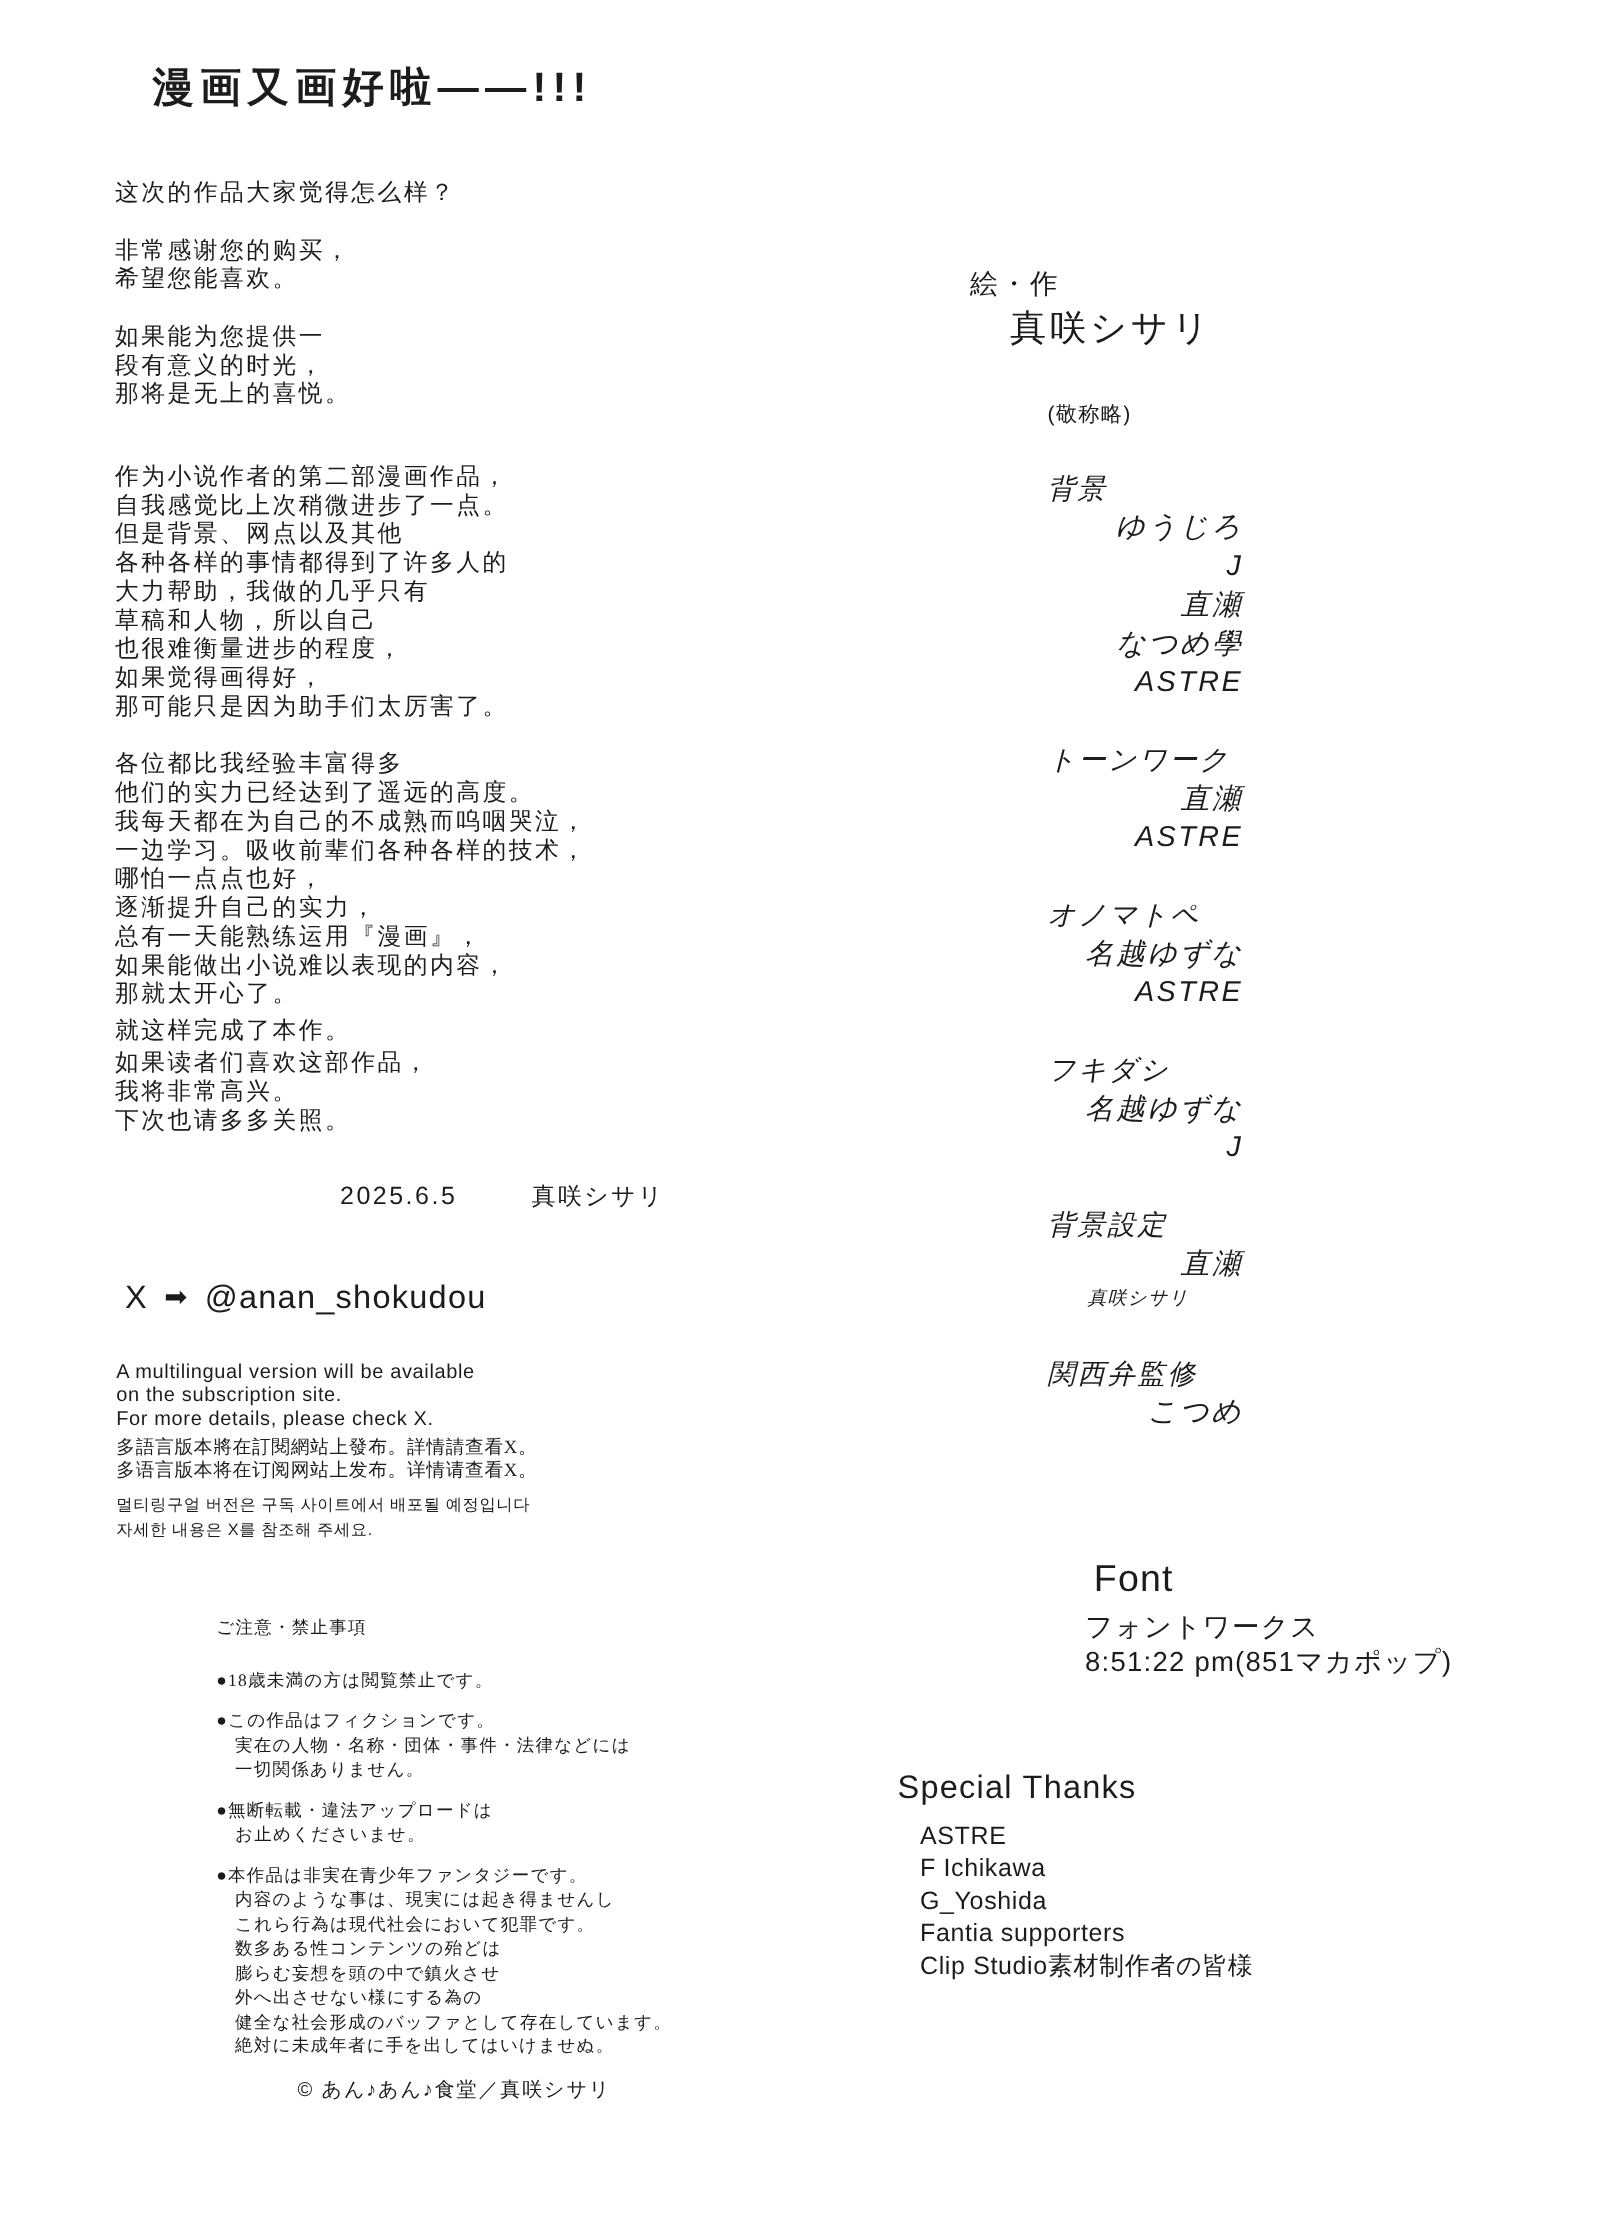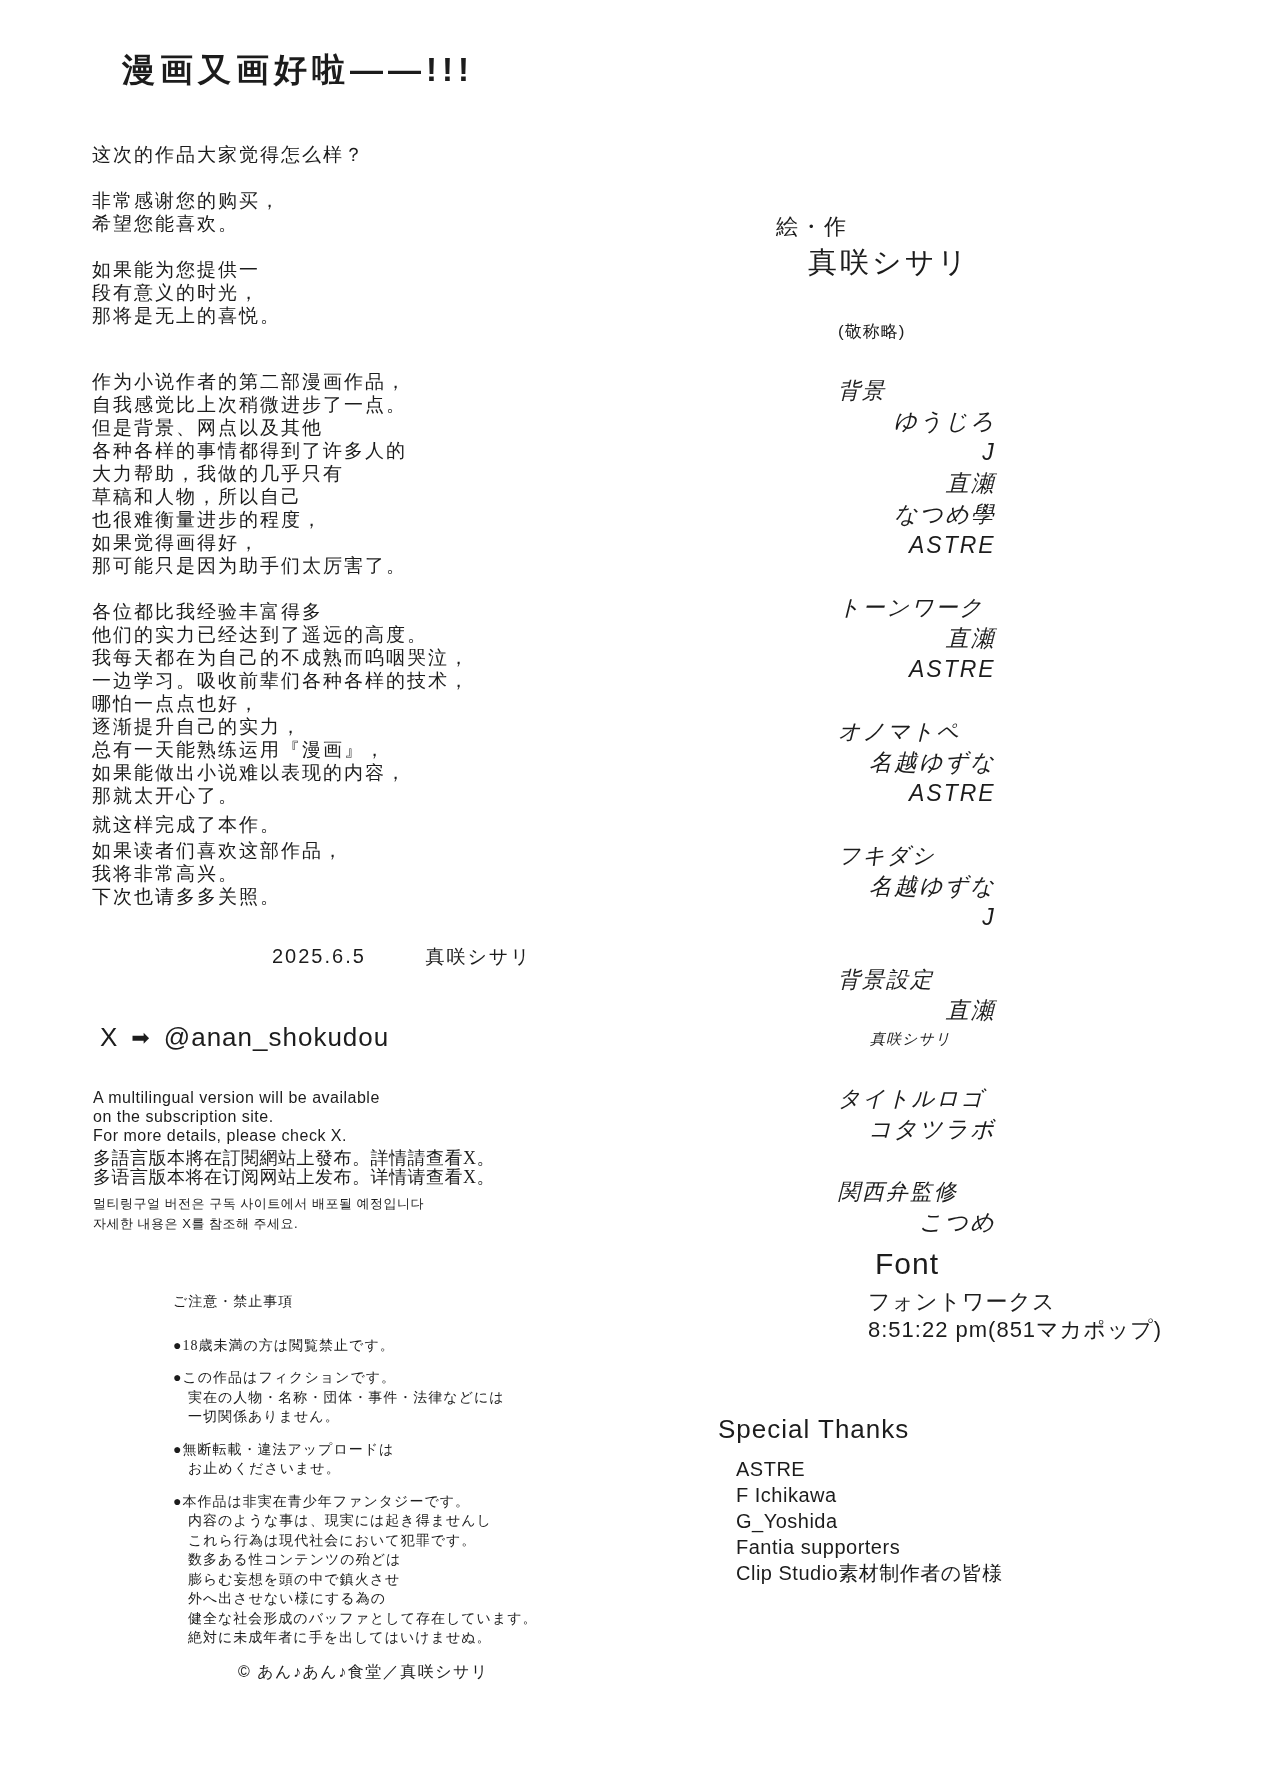--- a/index.html
+++ b/index.html
@@ -30,21 +30,21 @@
   .date-row { position:absolute; left:272px; top:944px; font-size:20px; letter-spacing:2px; white-space:nowrap; }
   .date-row .author-sig { font-size:19px; margin-left:52px; letter-spacing:2px; }
 
   .x-row { position:absolute; left:100px; top:1022px; display:flex; align-items:center; gap:14px; font-size:26px; }
   .x-row .arrow { font-size:22px; line-height:1; }
   .x-row .handle { letter-spacing:1px; }
 
   .ml-note { position:absolute; left:93px; top:1088px; }
   .ml-en div { font-size:16px; line-height:19px; letter-spacing:0.5px; }
   .ml-zh { margin-top:4px; }
-  .ml-zh div { font-family:"Liberation Serif","DejaVu Serif",serif; font-size:18px; line-height:19px; letter-spacing:0.5px; }
+  .ml-zh div { font-family:"Liberation Serif","DejaVu Serif",serif; font-size:15px; line-height:19px; letter-spacing:0.5px; }
   .ml-ko { margin-top:7px; }
   .ml-ko div { font-size:13px; line-height:20px; letter-spacing:0.5px; }
 
   .notice { position:absolute; left:173px; top:1292px; font-size:14px; line-height:19.5px; letter-spacing:1px; width:430px; }
   .notice-heading { margin-bottom:24px; }
   .notice .notice-item { white-space:pre-line; margin-top:13px; padding-left:15px; text-indent:-15px;font-family:Liberation Serif, serif; }
 
   .copyright { position:absolute; left:238px; top:1662px; font-size:16px; letter-spacing:1.5px; }
 
   
@@ -211,28 +211,20 @@
 
     <section class="credit-section">
       <div class="credit-label">背景設定</div>
       <div class="credit-name-list">
 
       <div class="credit-name">直瀬</div>
       </div>
       <div class="credit-sub">真咲シサリ</div>
     </section>
 
-    <section class="credit-section">
-      <div class="credit-label">タイトルロゴ</div>
-      <div class="credit-name-list">
-
-      <div class="credit-name">コタツラボ</div>
-      </div>
-
-    </section>
 
     <section class="credit-section">
       <div class="credit-label">関西弁監修</div>
       <div class="credit-name-list">
 
       <div class="credit-name">こつめ</div>
       </div>
 
     </section>
   </div>

